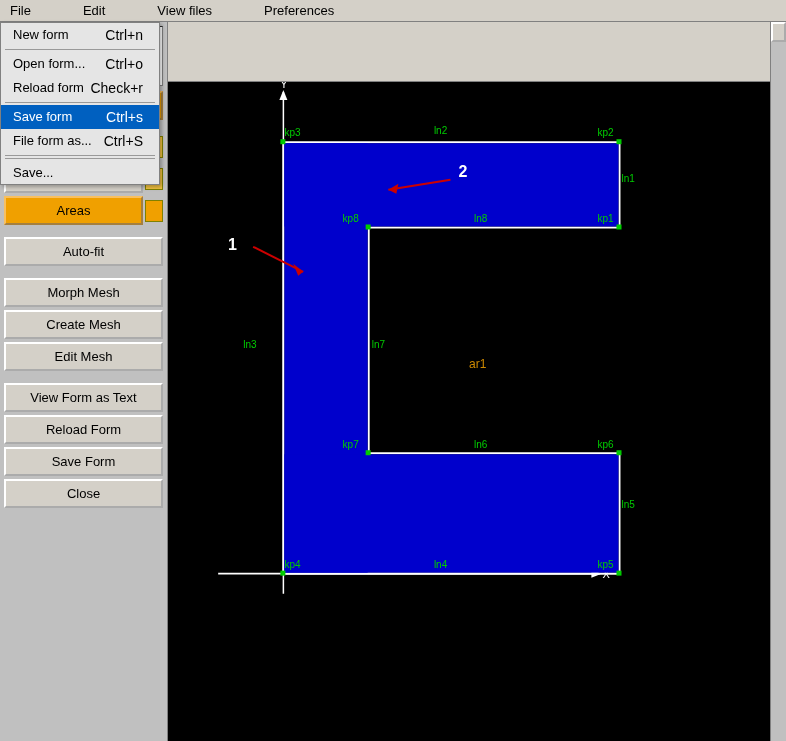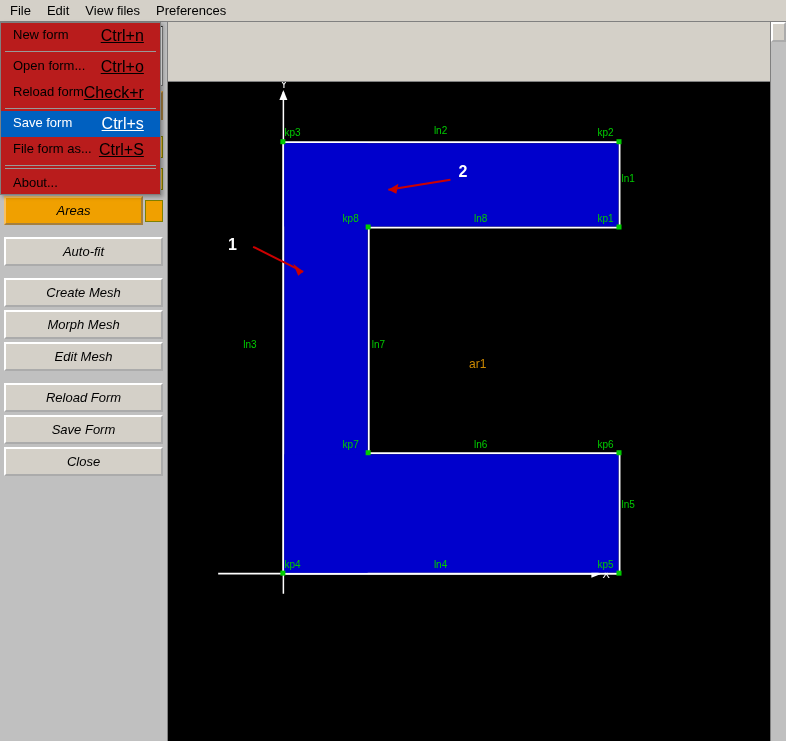--- a/index.html
+++ b/index.html
@@ -16,53 +16,54 @@
     
     .menubar {
       display: flex;
       background: #d4d0c8;
       border-bottom: 1px solid #808080;
       height: 22px;
       align-items: center;
       padding: 4px 2px;
       position: relative;
       z-index: 200;
+      gap: 36px;
     }
     .menubar-item {
       padding: 2px 8px;
       cursor: pointer;
       font-size: 13px;
       color: #000;
     }
 
     
     .dropdown-menu {
       position: absolute;
       top: 22px;
       left: 0px;
-      background: #b91c1c;
+      background: #e5e5e5;
       border: 1px solid #808080;
       min-width: 160px;
       z-index: 1000;
       box-shadow: 2px 2px 4px rgba(0,0,0,0.3);
     }
     .menu-item {
       display: flex;
       justify-content: space-between;
       padding: 4px 16px 4px 12px;
       cursor: pointer;
       font-size: 13px;
       color: #000;
     }
     .menu-item.highlighted {
       background: #0060c0;
       color: #fff;
     }
     .menu-separator { height: 1px; background: #999; margin: 2px 4px; }
-    .menu-shortcut { color: inherit; font-size: 16px; text-decoration: underline; }
+    .menu-shortcut { color: inherit; font-size: 14px; }
 
     
     .main-layout {
       display: flex;
       height: calc(741px - 22px);
     }
 
     
     .sidebar {
       width: 168px;
@@ -87,21 +88,20 @@
       display: block;
       width: 100%;
       padding: 5px 4px;
       background: #d4d0c8;
       border: 2px outset #fff;
       cursor: pointer;
       text-align: center;
       font-size: 13px;
       color: #000;
       font-family: Arial, sans-serif;
-      font-style: italic;
     }
     .sidebar-btn.orange {
       background: #f0a000;
       color: #000;
       border: 2px outset #f8c060;
     }
 
     .node-line-area {
       display: flex;
       align-items: center;
@@ -211,21 +211,21 @@
       <span>Save form</span>
       <span class="menu-shortcut">Ctrl+s</span>
     </div>
     <div class="menu-item">
       <span>File form as...</span>
       <span class="menu-shortcut">Ctrl+S</span>
     </div>
     <div class="menu-separator"></div>
     <div class="menu-separator"></div>
     <div class="menu-item">
-      <span>About...</span>
+      <span>Save...</span>
     </div>
   </div>
 </div>
 
 <div class="main-layout">
 
   <div class="sidebar">
 
     <div class="text-preview"></div>
 
@@ -248,28 +248,29 @@
       <div class="flag-box-orange"></div>
     </div>
 
 
     <div class="spacer"></div>
 
     <button class="sidebar-btn">Auto-fit</button>
 
     <div class="spacer"></div>
 
+    <button class="sidebar-btn">Morph Mesh</button>
+
     <button class="sidebar-btn">Create Mesh</button>
 
-    <button class="sidebar-btn">Morph Mesh</button>
-
     <button class="sidebar-btn">Edit Mesh</button>
 
     <div class="spacer"></div>
 
+    <button class="sidebar-btn">View Form as Text</button>
 
     <button class="sidebar-btn">Reload Form</button>
 
     <button class="sidebar-btn">Save Form</button>
 
     <button class="sidebar-btn">Close</button>
   </div>
 
   <div class="canvas-area">
 

